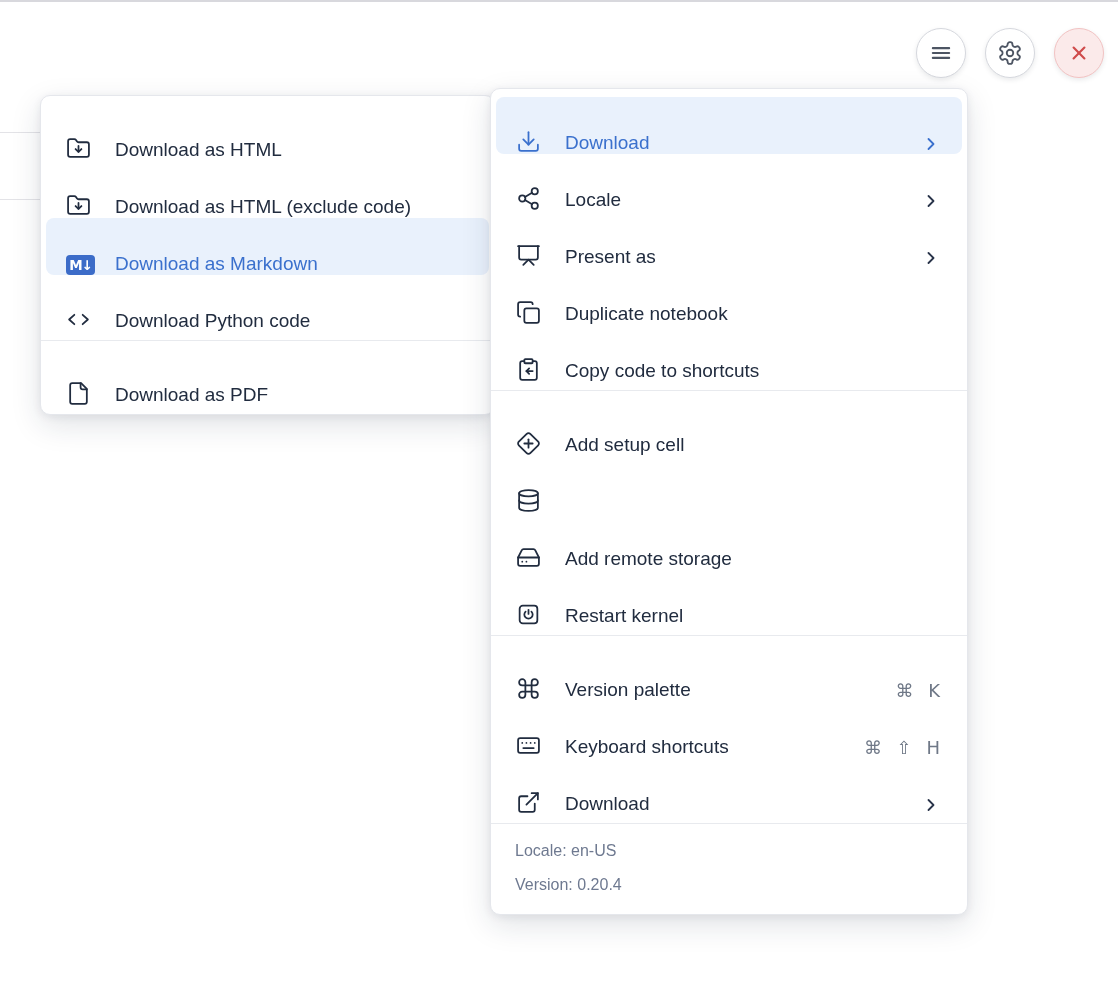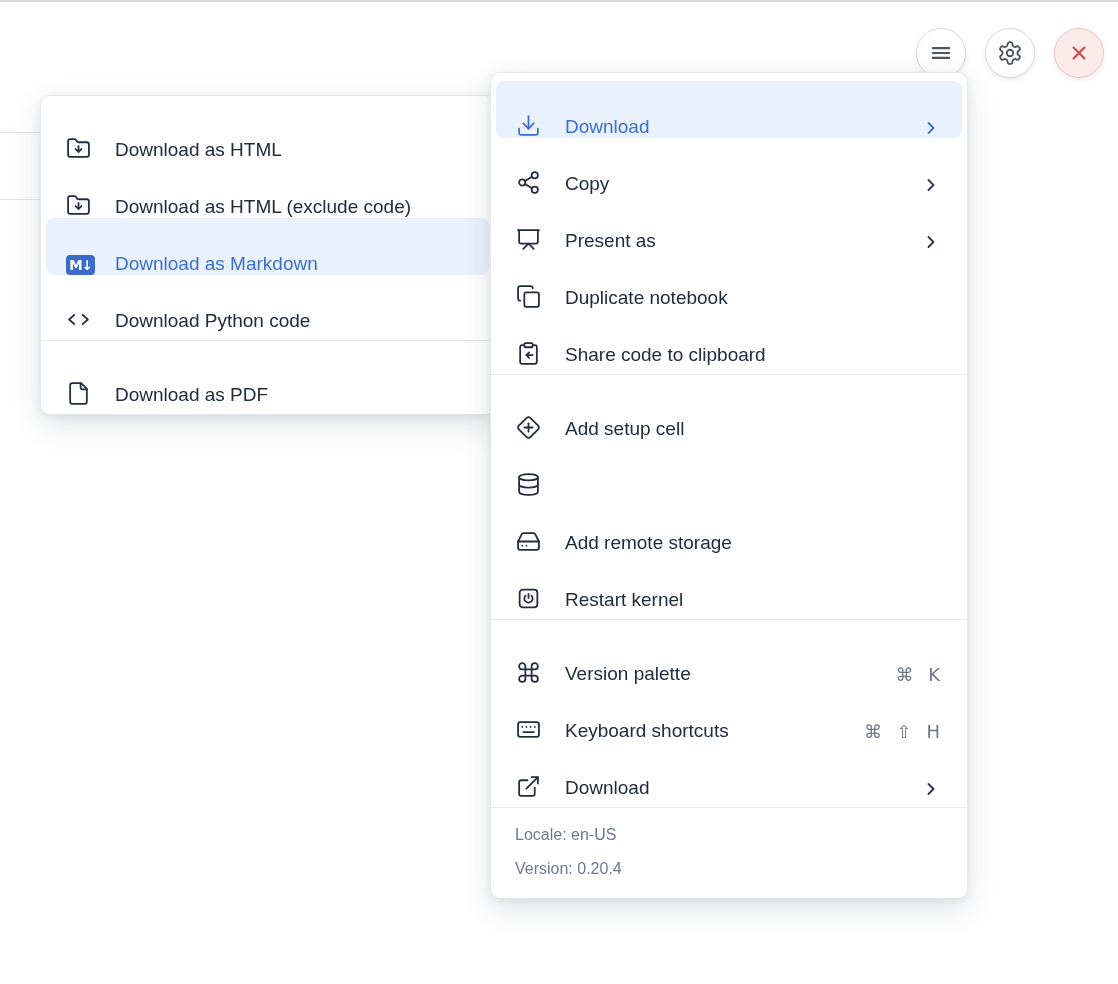--- a/index.html
+++ b/index.html
@@ -46,21 +46,21 @@
   
   .menu {
     position: absolute;
     background: #ffffff;
     border: 1px solid #e5e7ec;
     border-radius: 10px;
     box-shadow: 0 10px 30px rgba(25,35,60,0.13), 0 2px 8px rgba(25,35,60,0.07);
     font-size: 19px;
   }
   .submenu   { left: 40px;  top: 95px; width: 455px; z-index: 10; }
-  .main-menu { left: 490px; top: 72px; width: 478px; z-index: 20; }
+  .main-menu { left: 490px; top: 88px; width: 478px; z-index: 20; }
 
   .section { padding: 8px 0; }
   .section + .section { border-top: 1px solid #e8eaee; }
 
   .item {
     display: flex; align-items: flex-end;
     height: 57px;
     margin: 0 5px;
     padding: 0 21px 0 20px;
     border-radius: 8px;
@@ -275,21 +275,21 @@
         </svg>
       <span>Download</span>
       <svg class="chev" viewBox="0 0 24 24">
           <use href="#i-chevron-right"></use>
         </svg>
     </div>
     <div class="item">
       <svg class="ic" viewBox="0 0 24 24">
           <use href="#i-share"></use>
         </svg>
-      <span>Copy</span>
+      <span>Locale</span>
       <svg class="chev" viewBox="0 0 24 24">
           <use href="#i-chevron-right"></use>
         </svg>
     </div>
     <div class="item">
       <svg class="ic" viewBox="0 0 24 24">
           <use href="#i-present"></use>
         </svg>
       <span>Present as</span>
       <svg class="chev" viewBox="0 0 24 24">
@@ -299,21 +299,21 @@
     <div class="item">
       <svg class="ic" viewBox="0 0 24 24">
           <use href="#i-copy"></use>
         </svg>
       <span>Duplicate notebook</span>
     </div>
     <div class="item">
       <svg class="ic" viewBox="0 0 24 24">
           <use href="#i-clipboard-paste"></use>
         </svg>
-      <span>Share code to clipboard</span>
+      <span>Copy code to shortcuts</span>
     </div>
   </div>
 
   <div class="section">
     <div class="item">
       <svg class="ic" viewBox="0 0 24 24">
           <use href="#i-diamond-plus"></use>
         </svg>
       <span>Add setup cell</span>
     </div>

